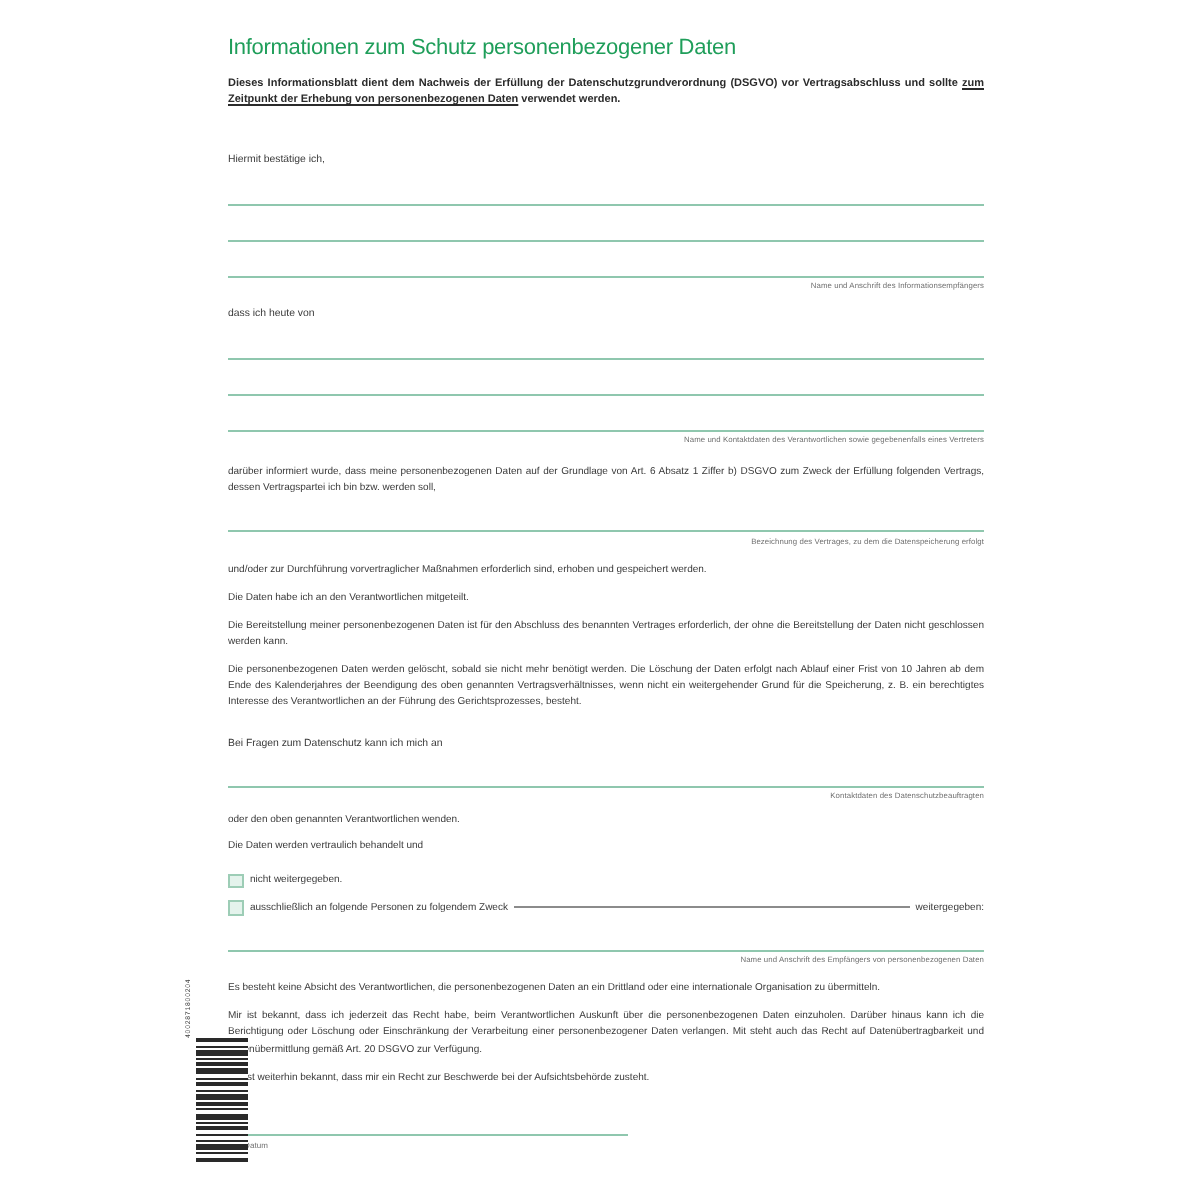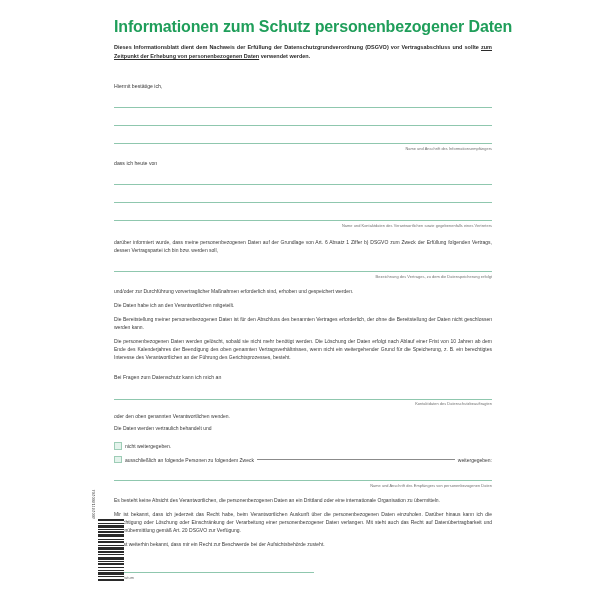--- a/index.html
+++ b/index.html
@@ -27,22 +27,22 @@
   .sheet {
     position: absolute;
     left: 114px;
     top: 18px;
     width: 378px;
     height: 570px;
   }
 
   .doc-title {
     color: #1f9e5a;
-    font-size: 16px;
-    font-weight: bold;
+    font-size: 11px;
+    font-weight: normal;
     letter-spacing: -0.15px;
     line-height: 1.15;
     margin: 0 0 7px 0;
     white-space: nowrap;
   }
 
   .intro {
     font-size: 5.5px;
     line-height: 1.52;
     text-align: justify;

